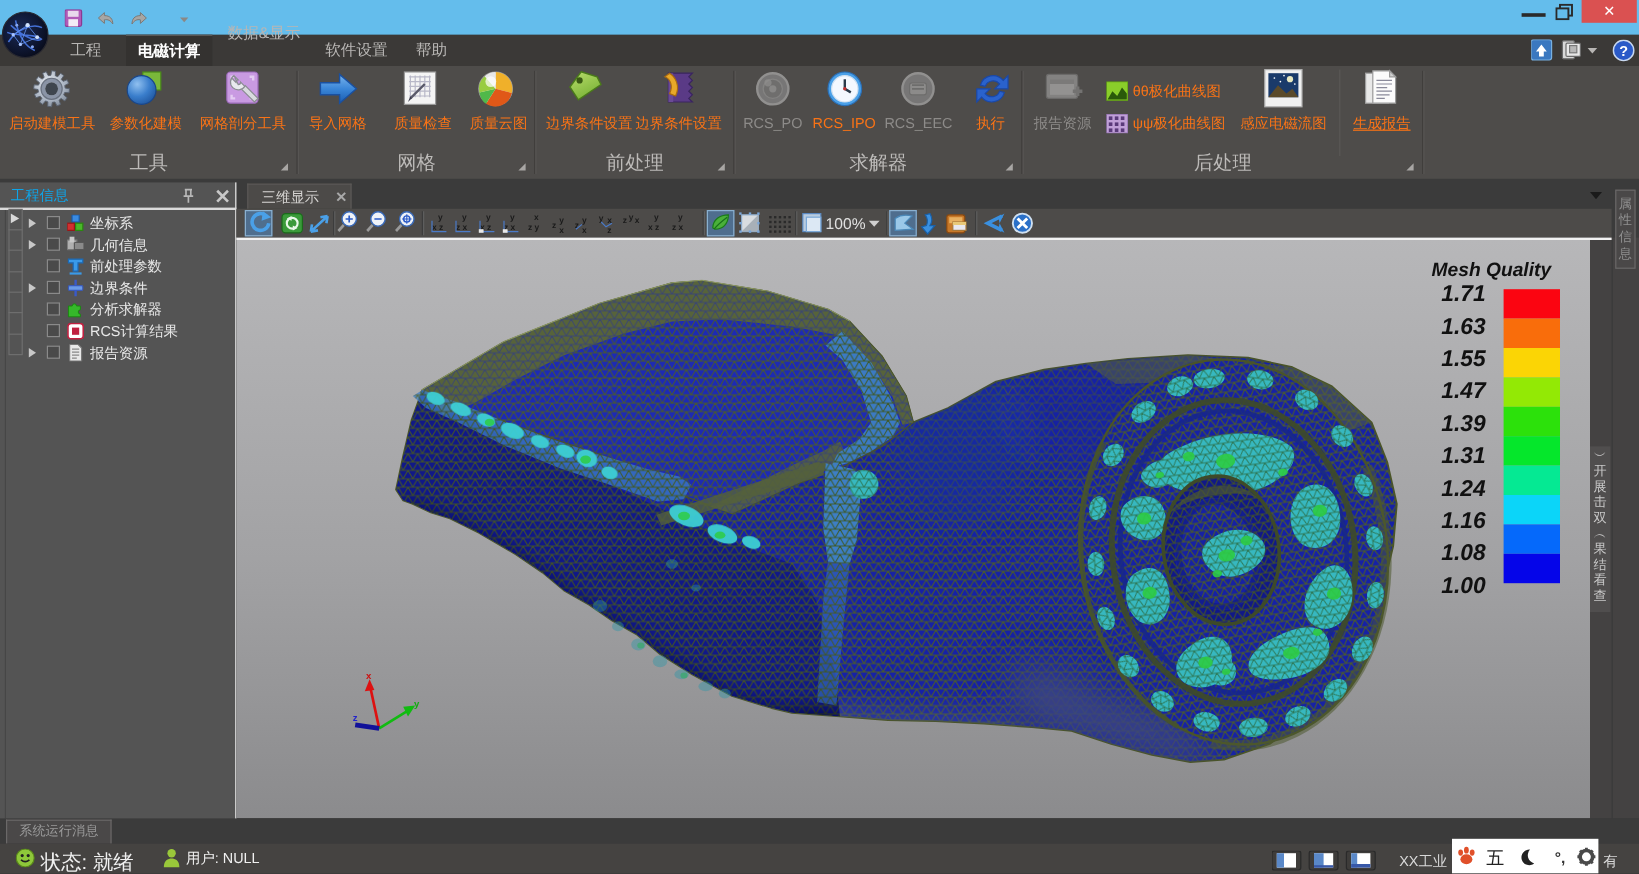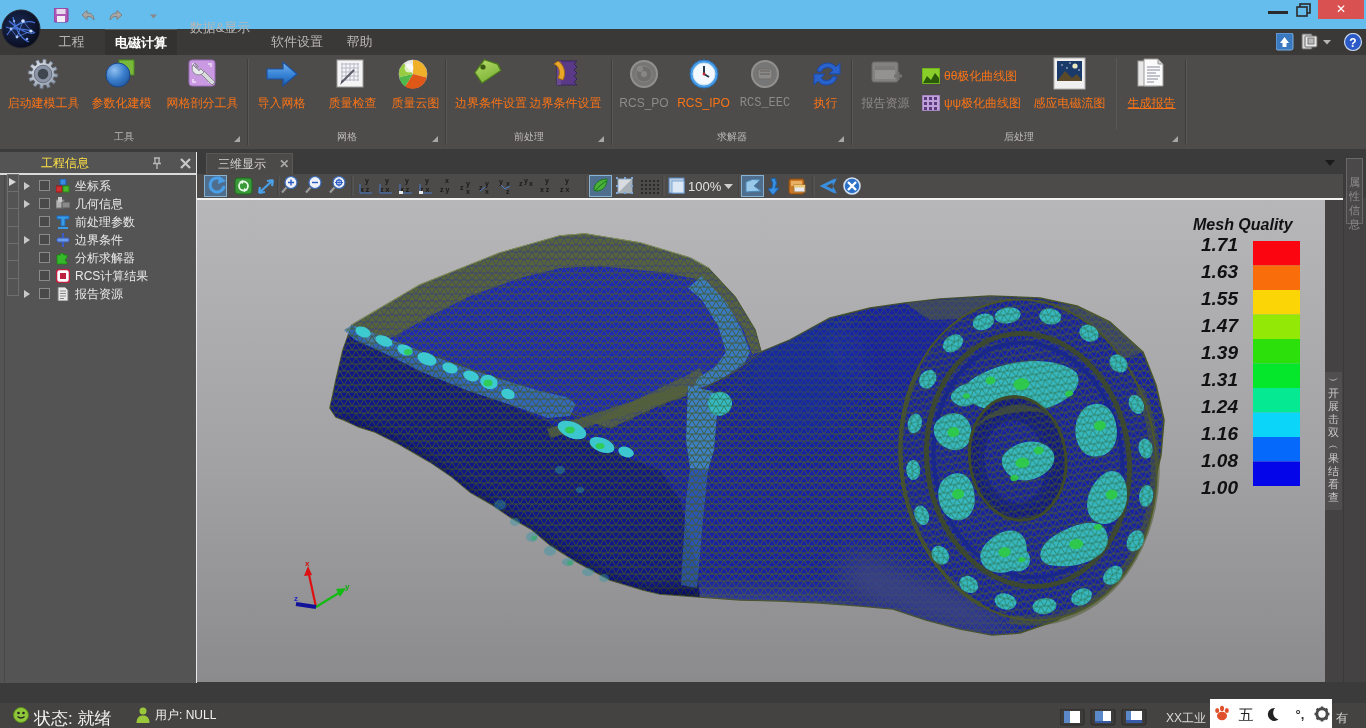--- a/index.html
+++ b/index.html
@@ -21,21 +21,21 @@
   #menubar { left:0; top:29px; width:1366px; height:26px; background:#3b3937; }
   .mtab { position:absolute; top:0; height:26px; line-height:26px; color:#b8b6b4;
     font-size:13px; text-align:center; }
   .mtab.sel { background:#343230; color:#fff; font-weight:bold; border-top:1px solid #5a5856;}
 
   
   #ribbon { left:0; top:55px; width:1366px; height:94px; background:#4e4c4a; }
   .rsep { position:absolute; top:4px; height:86px; width:2px;
     border-left:1px solid #403e3c; border-right:1px solid #5a5856; }
   .rlabel { position:absolute; top:129px; height:17px; line-height:16px;
-    text-align:center; color:#bcbab8; font-size:10px; }
+    text-align:center; color:#bcbab8; font-size:16px; }
   .rcorner { position:absolute; top:136px; width:0px; height:0px;
     border-left:6px solid transparent; border-bottom:6px solid #a8a6a4; }
   .rbtn-label { position:absolute; top:96px; height:14px; line-height:14px;
     text-align:center; color:#f97316; font-size:12px; white-space:nowrap; }
   .rbtn-label.dis { color:#8d8b89; }
   .ricon { position:absolute; top:58px; }
 
   
   #lpanel { left:0; top:152px; width:197px; height:531px; background:#545454;
     border-right:1px solid #e8e8e8; }
@@ -57,21 +57,21 @@
   #toolbar { left:197px; top:174px; width:1146px; height:24px; background:#4d4b49; }
   .tbox { position:absolute; top:1px; width:23px; height:22px;
     background:#4f6e8e; border:1px solid #8ab0d0; }
 
   
   #viewport { left:197px; top:198px; width:1128px; height:484px;
     border-top:2px solid #f2f2f2; }
   #rightstrip { left:1325px; top:198px; width:41px; height:484px; background:#444242; }
   #vtab1 { left:1346px; top:158px; width:17px; height:66px; background:#4a4848;
     border:1px solid #6a6868; color:#909090; font-size:11px; line-height:14px;
-    text-align:center; word-break:break-all; padding-top:16px; }
+    text-align:center; word-break:break-all; padding-top:4px; }
   #vtab2 { left:1325px; top:372px; width:17px; height:138px; background:#504e4e;
     color:#c8c8c8; font-size:11px; line-height:13px; text-align:center;
     word-break:break-all; line-break:anywhere; padding-top:2px; }
 
   
   #botstrip { left:0; top:682px; width:1366px; height:21px; background:#3b3b3b; }
   #msgtab { position:absolute; left:5px; top:1px; width:88px; height:20px;
     background:#4a4848; border:1px solid #6a6868; border-bottom:none;
     color:#9a9a9a; font-size:11px; line-height:18px; text-align:center; }
   #statusbar { left:0; top:703px; width:1366px; height:25px; background:#454341;
@@ -272,21 +272,21 @@
       <path d="M16 8 L16 16 L21 19" stroke="#2a3a4a" stroke-width="2" fill="none"></path>
       <circle cx="16" cy="16" r="1.4" fill="#c03030"></circle>
     </svg>
     <div class="rbtn-label" style="left:675px;width:57px;">RCS_IPO</div>
 
     <svg class="ricon" style="left:749px;" width="32" height="32" viewBox="0 0 32 32" opacity="0.55">
       <circle cx="16" cy="16" r="13" fill="#9a9a9a" stroke="#c8c8c8" stroke-width="2"></circle>
       <rect x="9" y="11" width="14" height="10" rx="2" fill="#c0c0c0" stroke="#888"></rect>
       <path d="M11 13 H21 M11 16 H21" stroke="#888" stroke-width="1.4"></path>
     </svg>
-    <div class="rbtn-label dis" style="left:737px;width:56px;font-family:Liberation Mono, monospace;">RCS_EEC</div>
+    <div class="rbtn-label dis" style="left:737px;width:56px;">RCS_EEC</div>
 
     <svg class="ricon" style="left:811px;" width="32" height="32" viewBox="0 0 32 32">
       <path d="M6 13 A11 11 0 0 1 25 9 L29 5 L29 16 L18 16 L22 12 A7 7 0 0 0 10 14 Z" fill="#2a62cc" stroke="#1a48a8"></path>
       <path d="M26 19 A11 11 0 0 1 7 23 L3 27 L3 16 L14 16 L10 20 A7 7 0 0 0 22 18 Z" fill="#2a62cc" stroke="#1a48a8"></path>
     </svg>
     <div class="rbtn-label" style="left:801px;width:49px;">执行</div>
 
     <svg class="ricon" style="left:870px;" width="34" height="32" viewBox="0 0 34 32" opacity="0.5">
       <rect x="2" y="4" width="26" height="20" rx="2" fill="#b8b8b8" stroke="#888"></rect>
       <rect x="5" y="8" width="20" height="13" fill="#d8d8d8"></rect>
@@ -339,21 +339,21 @@
         <path d="M14 2 L14 7 L19 7 Z" fill="#d0d0d0" stroke="#9a9a9a"></path>
         <g stroke="#8a8a9a" stroke-width="1">
             <path d="M3 10 H16 M3 13 H16 M3 16 H12 M3 19 H16 M3 22 H14 M3 25 H10"></path>
           </g>
       </g>
     </svg>
     <div class="rbtn-label" style="left:1127px;width:49px;text-decoration:underline;">生成报告</div>
   </div>
 
   <div class="abs" id="lpanel"></div>
-  <div class="abs" style="left:9px;top:155px;width:80px;color:#fde047;font-size:12px;text-align:right;">工程信息</div>
+  <div class="abs" style="left:9px;top:155px;width:80px;color:#0ea5e9;font-size:12px;">工程信息</div>
   <div class="abs" style="left:0;top:173px;width:197px;height:2px;background:#dadada;"></div>
   <svg class="abs" style="left:150px;top:156px" width="44" height="15" viewBox="0 0 44 15">
     <g stroke="#b8b8b8" stroke-width="1.4" fill="none">
         <path d="M4 2 L10 2 M5 2 L5 7 M9 2 L9 7 M3 7.5 L11 7.5 M7 8 L7 13"></path>
       </g>
     <path d="M31 3 L40 12 M40 3 L31 12" stroke="#c8c8c8" stroke-width="2.2" fill="none"></path>
   </svg>
   <div id="tree">
 
     <div class="abs" style="left:4px;top:175px;width:193px;height:507px;border-left:1px solid #464646;"></div>
@@ -862,20 +862,23 @@
     <rect x="1253" y="437" width="47" height="24.5" fill="#0569fb"></rect>
     <rect x="1253" y="461.5" width="47" height="24.5" fill="#0505e9"></rect>
   </g>
   </svg></div>
   <div class="abs" id="rightstrip"></div>
   <div class="abs" style="left:1325px;top:198px;width:18px;height:2px;background:#f2f2f2;"></div>
   <div class="abs" style="left:1343px;top:200px;width:1px;height:482px;background:#3a3a3a;"></div>
   <div class="abs" id="vtab1">属性信息</div>
   <div class="abs" id="vtab2">︶开展击双︵果结看查</div>
 
+  <div class="abs" id="botstrip">
+      <div id="msgtab">系统运行消息</div>
+    </div>
   <div class="abs" id="statusbar"></div>
   <svg class="abs" style="left:13px;top:707px" width="16" height="16" viewBox="0 0 16 16">
     <circle cx="8" cy="8" r="7.5" fill="#8ec83a" stroke="#5a8a1a"></circle>
     <circle cx="5.5" cy="6" r="1.3" fill="#222"></circle>
       <circle cx="10.5" cy="6" r="1.3" fill="#222"></circle>
     <path d="M4.5 9.5 Q8 12.5 11.5 9.5" stroke="#222" stroke-width="1.4" fill="none"></path>
   </svg>
   <div class="abs" style="left:34px;top:707px;color:#f0f0f0;font-size:17px;">状态: 就绪</div>
   <svg class="abs" style="left:136px;top:707px" width="14" height="16" viewBox="0 0 14 16">
     <circle cx="7" cy="4" r="3.5" fill="#9ac83a"></circle>

